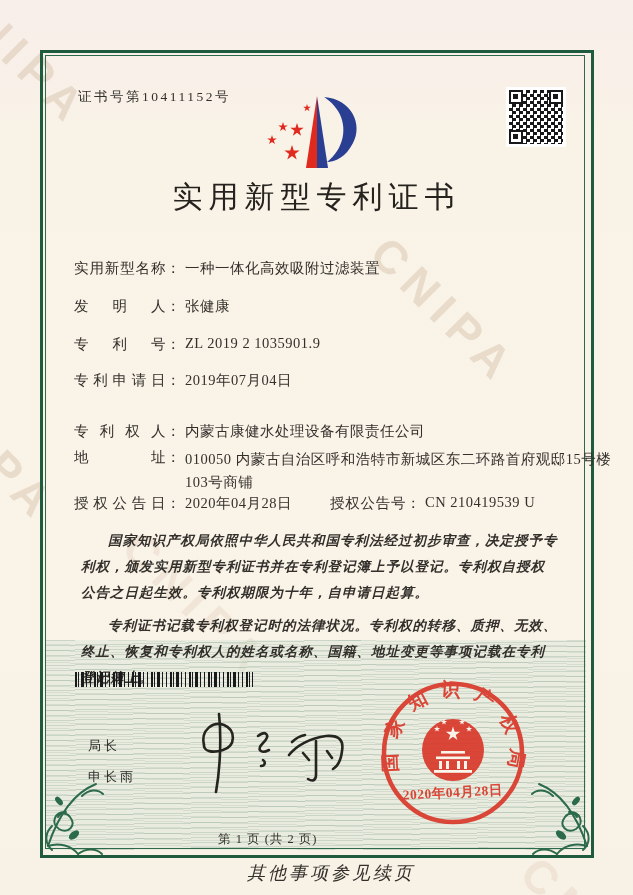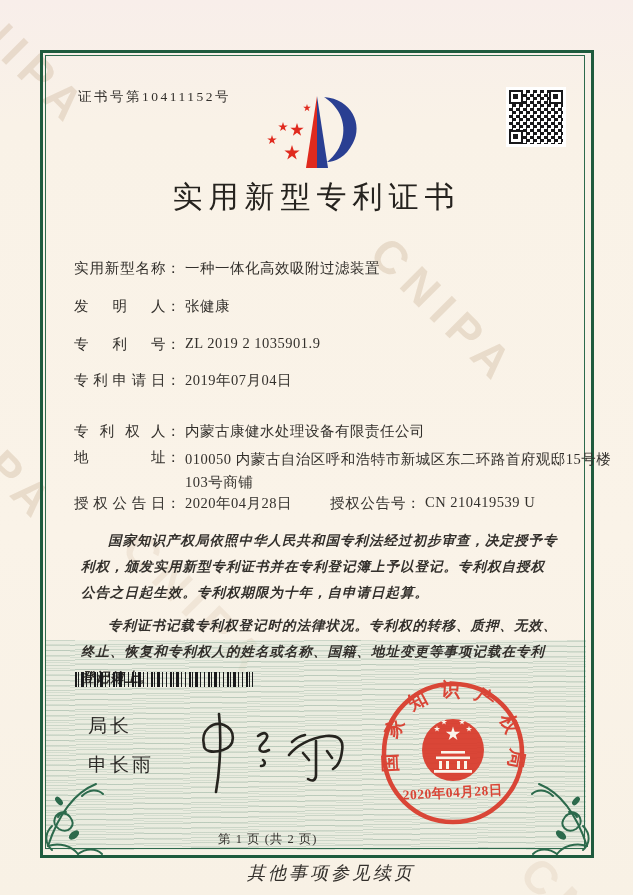--- a/index.html
+++ b/index.html
@@ -47,21 +47,21 @@
   .fpair2 .fl{width:76px;}
   
   .paras{position:absolute;left:74px;top:521px;width:492px;font-size:13.5px;font-style:italic;
       letter-spacing:1px;line-height:26px;color:#33302c;}
   .paras p{margin:7px;text-indent:2em;font-weight:bold;}
   
   .barcode{position:absolute;left:75px;top:672px;width:178px;height:15px;
       background:repeating-linear-gradient(90deg,#1a1a1c 0 2px,transparent 2px 3px,#1a1a1c 3px 4px,
       transparent 4px 6px,#1a1a1c 6px 9px,transparent 9px 11px,#1a1a1c 11px 12px,
       transparent 12px 15px,#1a1a1c 15px 16px,transparent 16px 19px);}
-  .director{position:absolute;left:88px;top:713px;font-size:19px;letter-spacing:3px;color:#2b2926;}
+  .director{position:absolute;left:88px;top:737px;font-size:13px;letter-spacing:3px;color:#2b2926;}
   .director div{margin-bottom:13px;}
   .signature{position:absolute;left:192px;top:702px;}
   .seal{position:absolute;left:379px;top:679px;opacity:.93;}
   .page-num{position:absolute;left:218px;top:831px;font-size:12.5px;letter-spacing:1px;color:#33302c;}
   .cont-note{position:absolute;left:247px;top:861px;font-size:18px;font-style:italic;letter-spacing:3px;color:#33302c;}
   .corner{position:absolute;z-index:5;}
   .corner.bl{left:32px;top:780px;}
   .corner.br{left:527px;top:780px;transform:scaleX(-1);}
 </style>
 </head>

